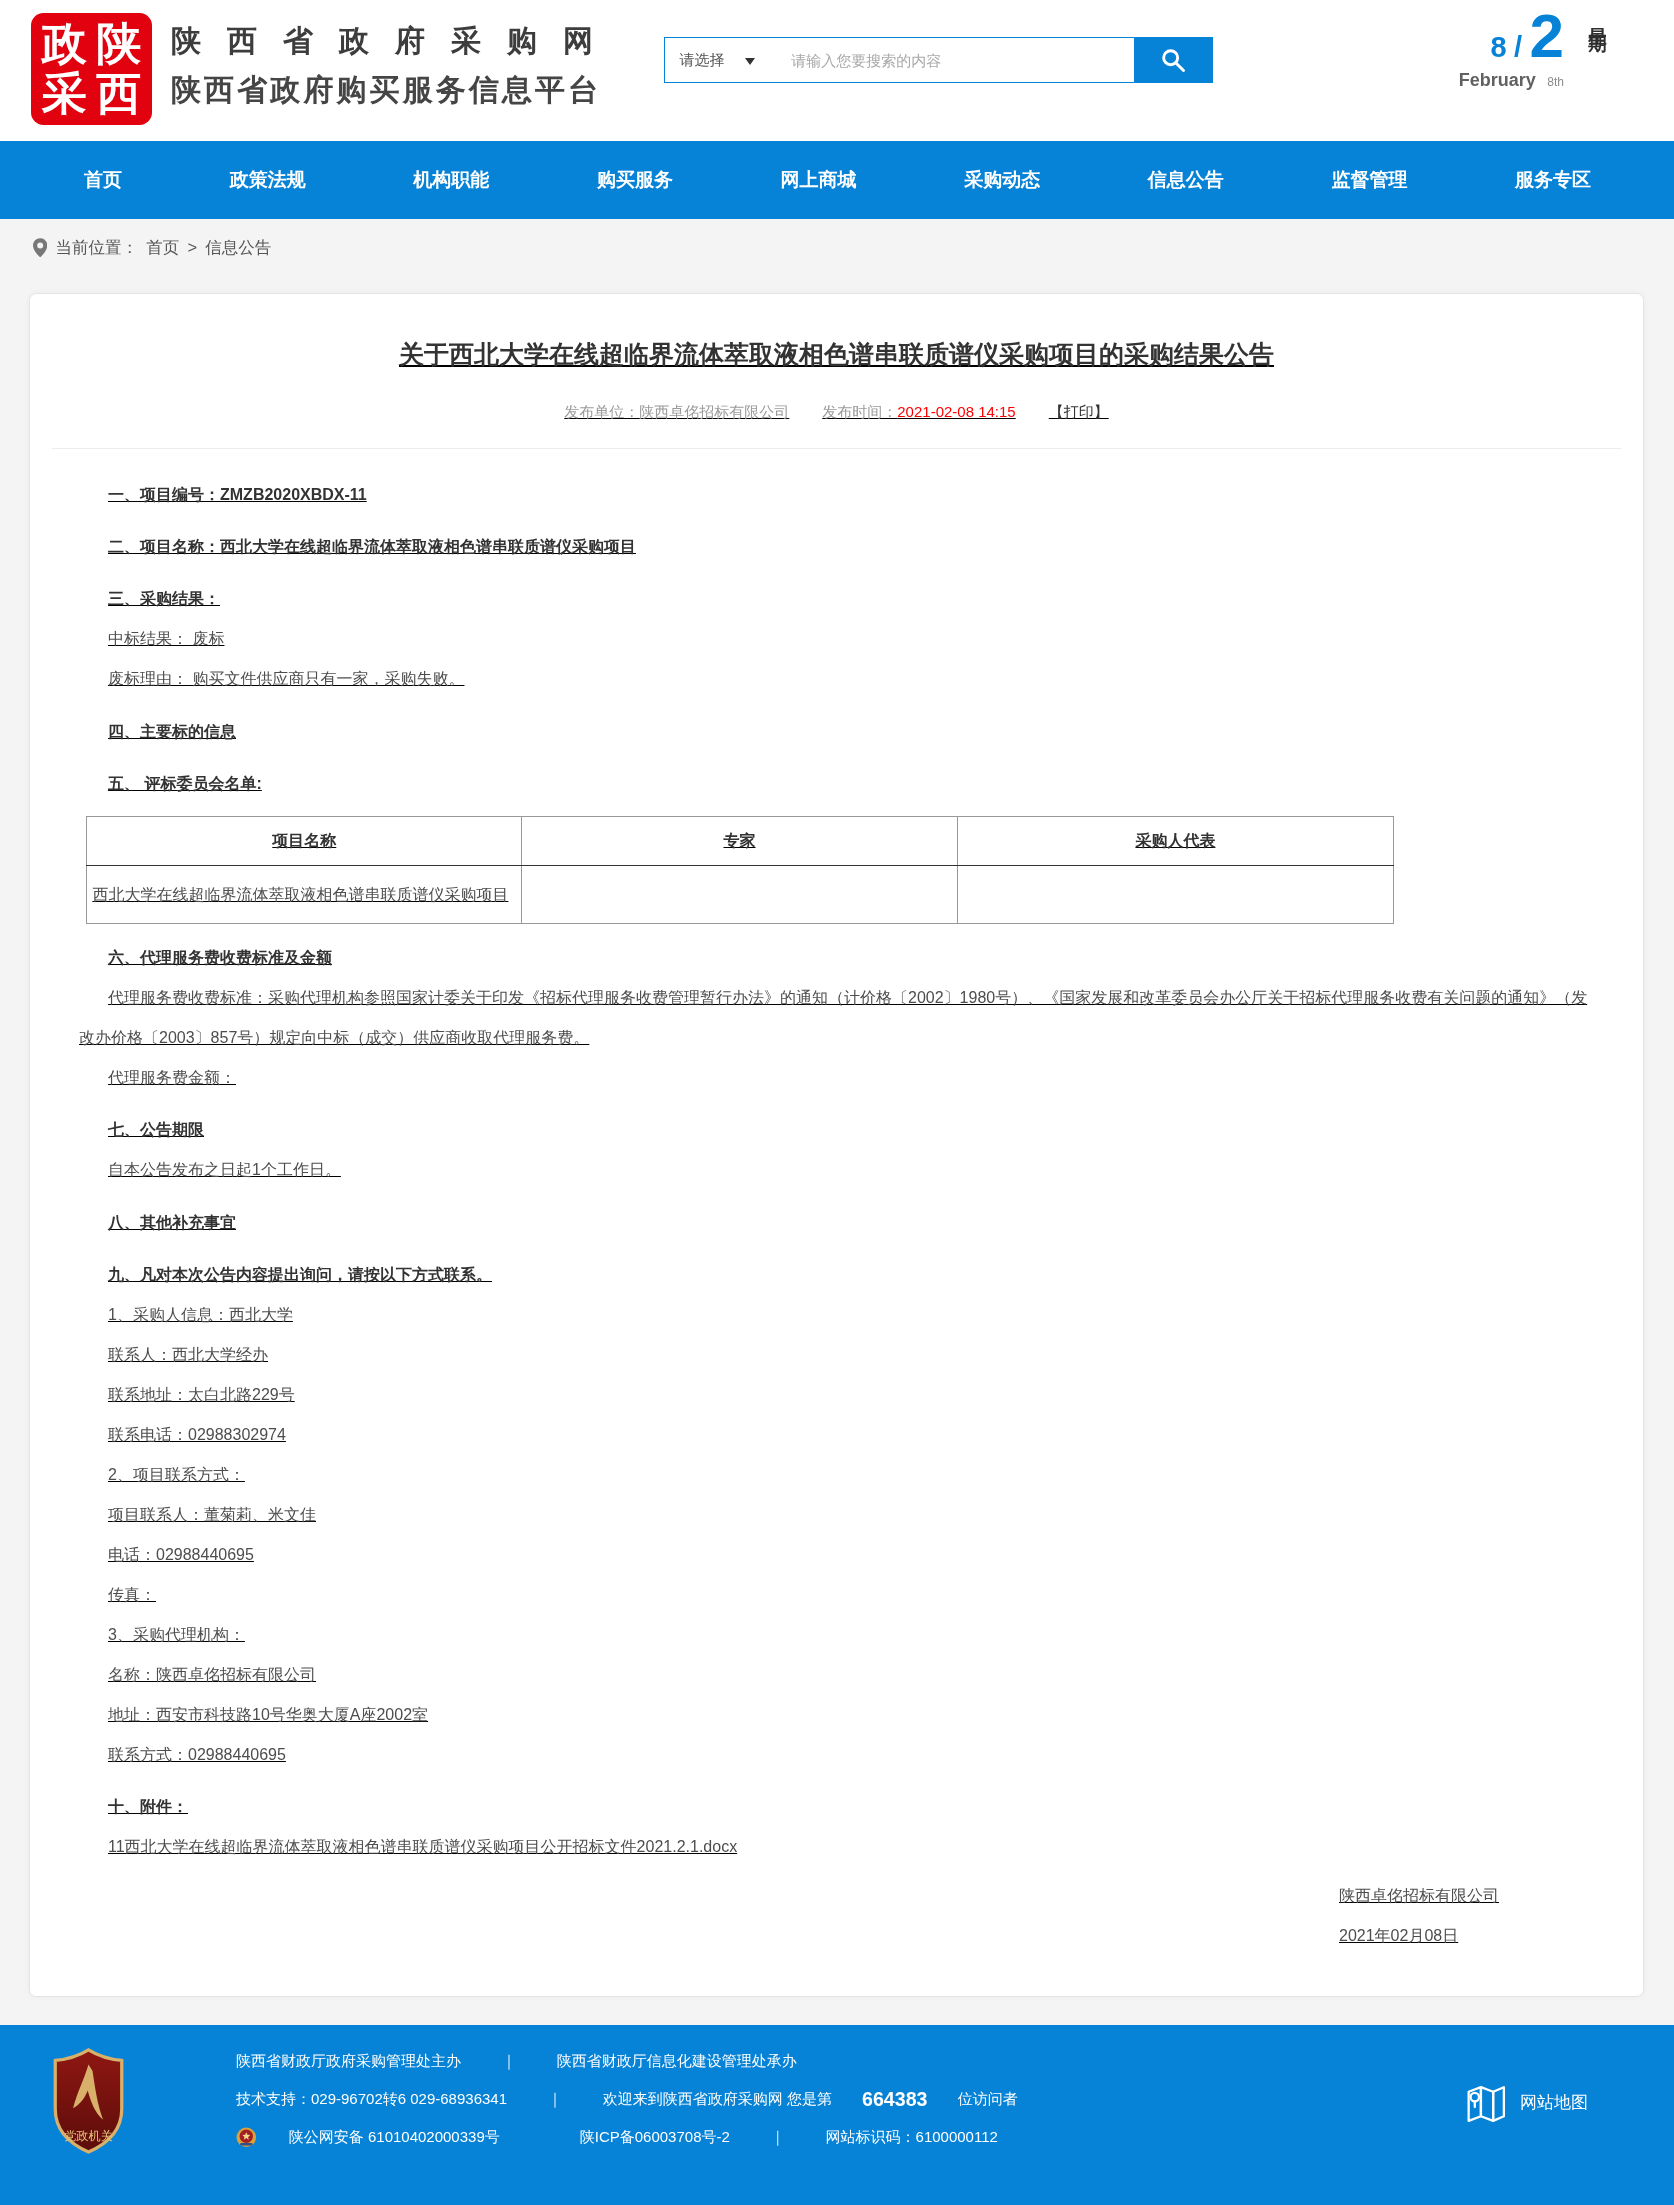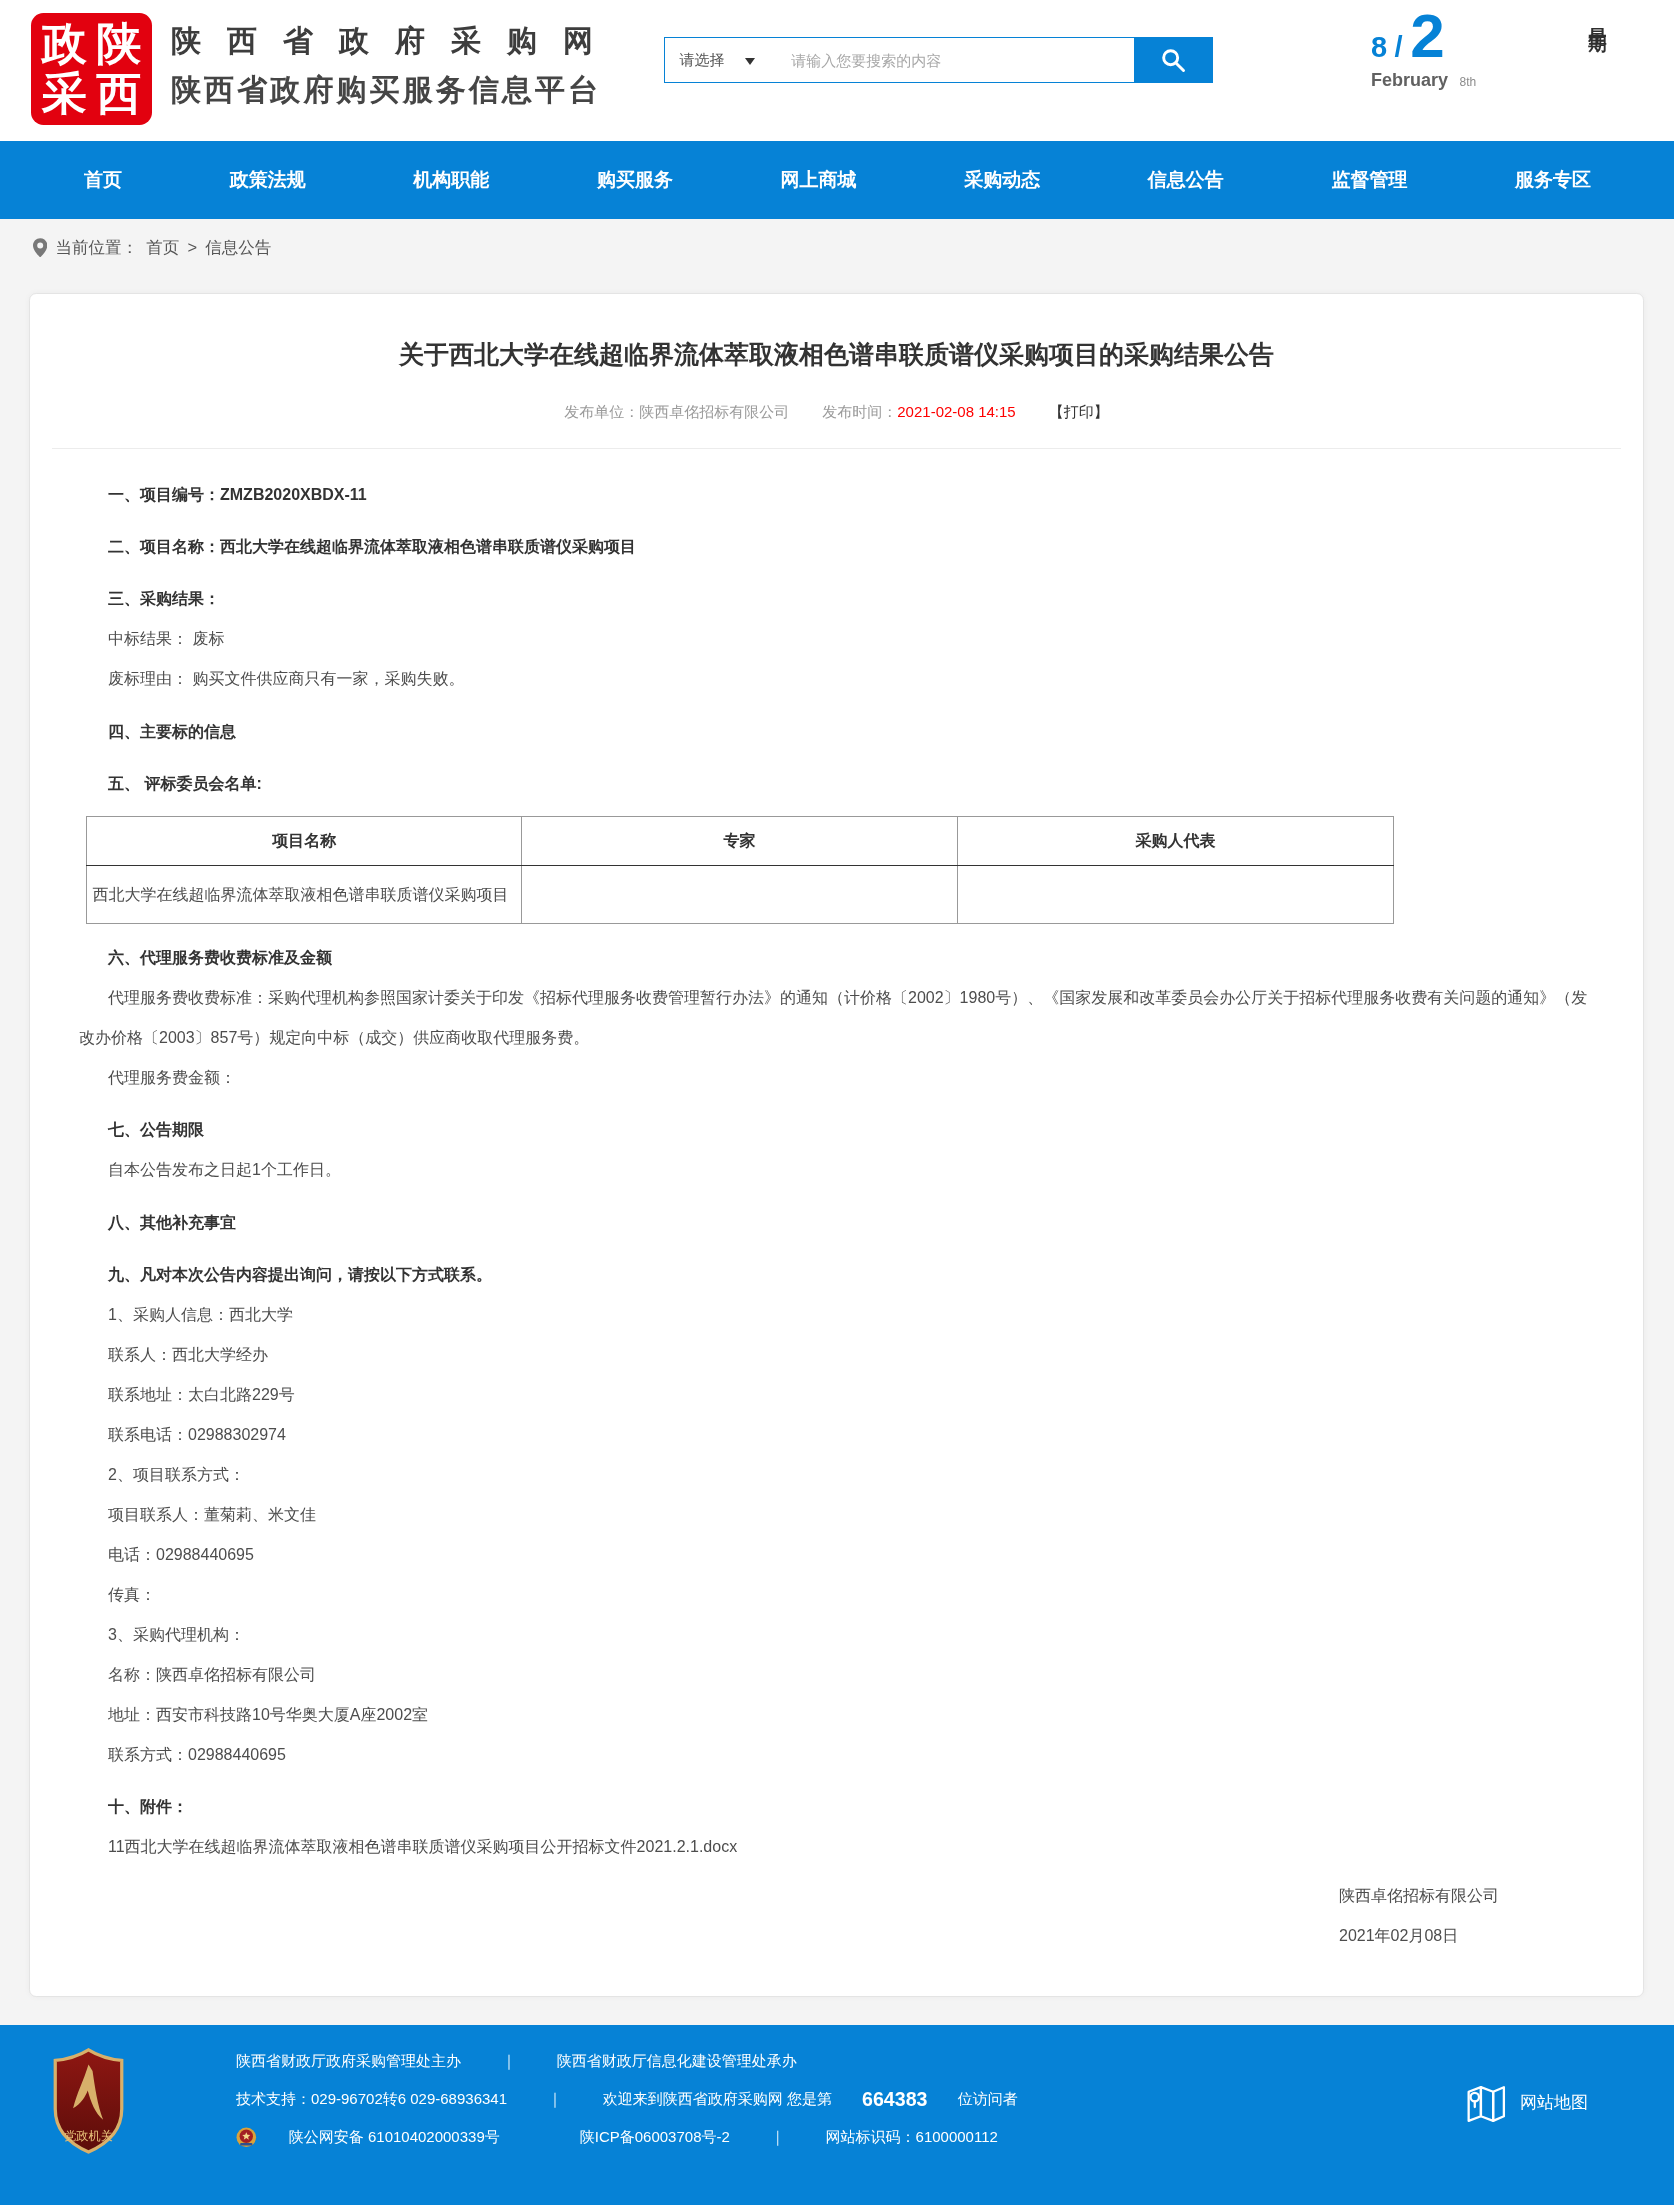--- a/index.html
+++ b/index.html
@@ -28,41 +28,41 @@
     border:1.5px solid #0682d6; background:#fff; display:flex; align-items:stretch; }
   .search-select { width:121px; display:flex; align-items:center; padding-left:14.4px; cursor:pointer; }
   .search-select .sel-label { font-size:15px; color:#555; }
   .caret { width:0; height:0; border-left:5.7px solid transparent; border-right:5.7px solid transparent;
     border-top:7.7px solid #333; margin-left:20.6px; margin-top:2.1px; }
   .search-input { flex:1; border:0; outline:none; font-size:15px; color:#333; padding:0 5.2px;
     font-family:inherit; }
   .search-input::placeholder { color:#a8a8a8; }
   .search-btn { width:78px; background:#0682d6; border:0; display:flex; align-items:center; justify-content:center; cursor:pointer; }
   
-  .hd-date { position:absolute; left:1371px; top:5.2px; width:155px; text-align:left; }
+  .hd-date { position:absolute; left:1409px; top:5.2px; width:155px; text-align:right; }
   .hd-date .row1 { white-space:nowrap; color:#0682d6; font-weight:bold; }
   .hd-date .m { font-size:29px; vertical-align:baseline; }
   .hd-date .slash { font-size:29px; margin:0 5.2px; }
   .hd-date .d { font-size:62px; line-height:62px; vertical-align:baseline; }
   .hd-date .row2 { margin-top:3.1px; white-space:nowrap; }
   .hd-date .mon { font-size:18px; font-weight:bold; color:#616161; }
   .hd-date .ord { font-size:12px; color:#8b8b8b; margin-left:9.3px; }
   .hd-week { position:absolute; left:1585px; top:12.4px; writing-mode:vertical-rl; text-orientation:upright;
     font-size:18.5px; letter-spacing:7.2px; color:#2e2e2e; font-weight:600; }
   
   .nav { height:78px; background:#0682d6; display:flex; justify-content:space-between;
     align-items:center; padding:0 84px; }
   .nav a { color:#fff; font-size:19px; font-weight:bold; text-decoration:none; line-height:78px; cursor:pointer; }
   
   .crumbbar { padding:17.5px 0 0 33px; }
   .crumb { display:flex; align-items:center; gap:8.2px; font-size:16.5px; color:#555; }
   .crumb .lnk { cursor:pointer; }
   
   .card { margin:34px 31px 0 29px; background:#fff; border:0.5px solid #e4e4e4; border-radius:7.2px;
-    box-shadow:0 0 6.2px rgba(0,0,0,0.04); padding:44px 49px 40px 49px; }
+    box-shadow:0 0 6.2px rgba(0,0,0,0.04); padding:44px 49px 40px 49px;text-decoration:underline; }
   .art-title { text-align:center; font-size:25px; font-weight:bold; color:#333; }
   .art-meta { margin-top:32px; display:flex; justify-content:center; align-items:center; gap:33px;
     font-size:15px; color:#9a9a9a; }
   .art-meta .red { color:#fe0000; }
   .art-meta .print { color:#333; cursor:pointer; }
   .head-divider { border:0; border-top:0.5px solid #ececec; margin:26px -27px 0 -27px; }
   .bd { margin-top:26px; font-size:16px; color:#4d4d4d; }
   .bd p { line-height:40px; text-indent:29px; }
   .bd p.h { font-weight:bold; color:#333; margin-top:12.4px; }
   .bd p.att { cursor:pointer; }

